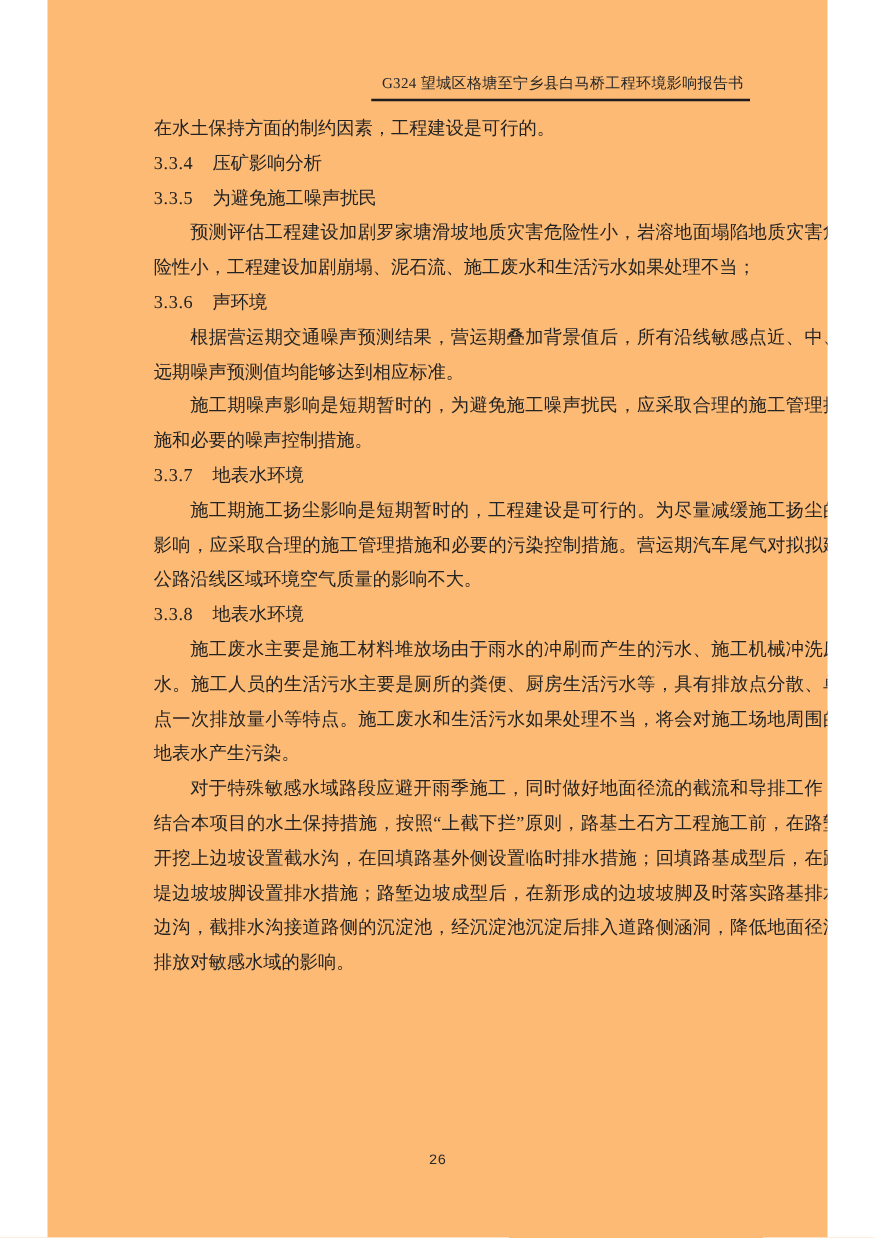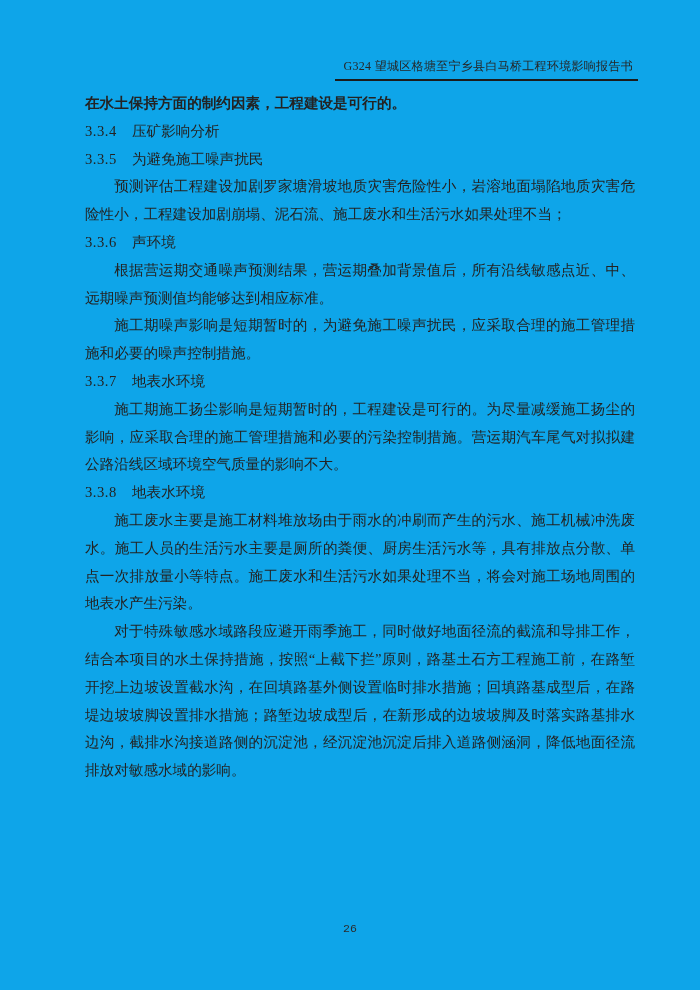--- a/index.html
+++ b/index.html
@@ -2,24 +2,24 @@
 <html lang="zh"><head>
 <meta charset="utf-8">
 <style>
   html, body {
     margin: 0;
     padding: 0;
     background: #ffffff;
   }
   .page {
     position: relative;
-    width: 700px;
+    width: 624px;
     height: 990px;
     margin: 0 auto;
-    background: #0ea5e9;
+    background: #fdba74;
     font-family: "Liberation Serif", "DejaVu Serif", serif;
     color: #232323;
     overflow: hidden;
     box-sizing: border-box;
   }
   
   .doc-header {
     position: absolute;
     top: 59px;
     left: 0;
@@ -52,21 +52,20 @@
     color: #232323;
   }
   .doc-body p {
     text-align: justify;
     text-align-last: left;
     text-justify: inter-character;
     text-indent: 2em;
   }
   .doc-body p.no-indent {
     text-indent: 0;
-    font-weight: bold;
   }
   .doc-body h3 .h-num {
     margin-right: 1.05em;
     letter-spacing: 0.5px;
   }
   
   .doc-footer {
     position: absolute;
     top: 922px;
     left: 0;

